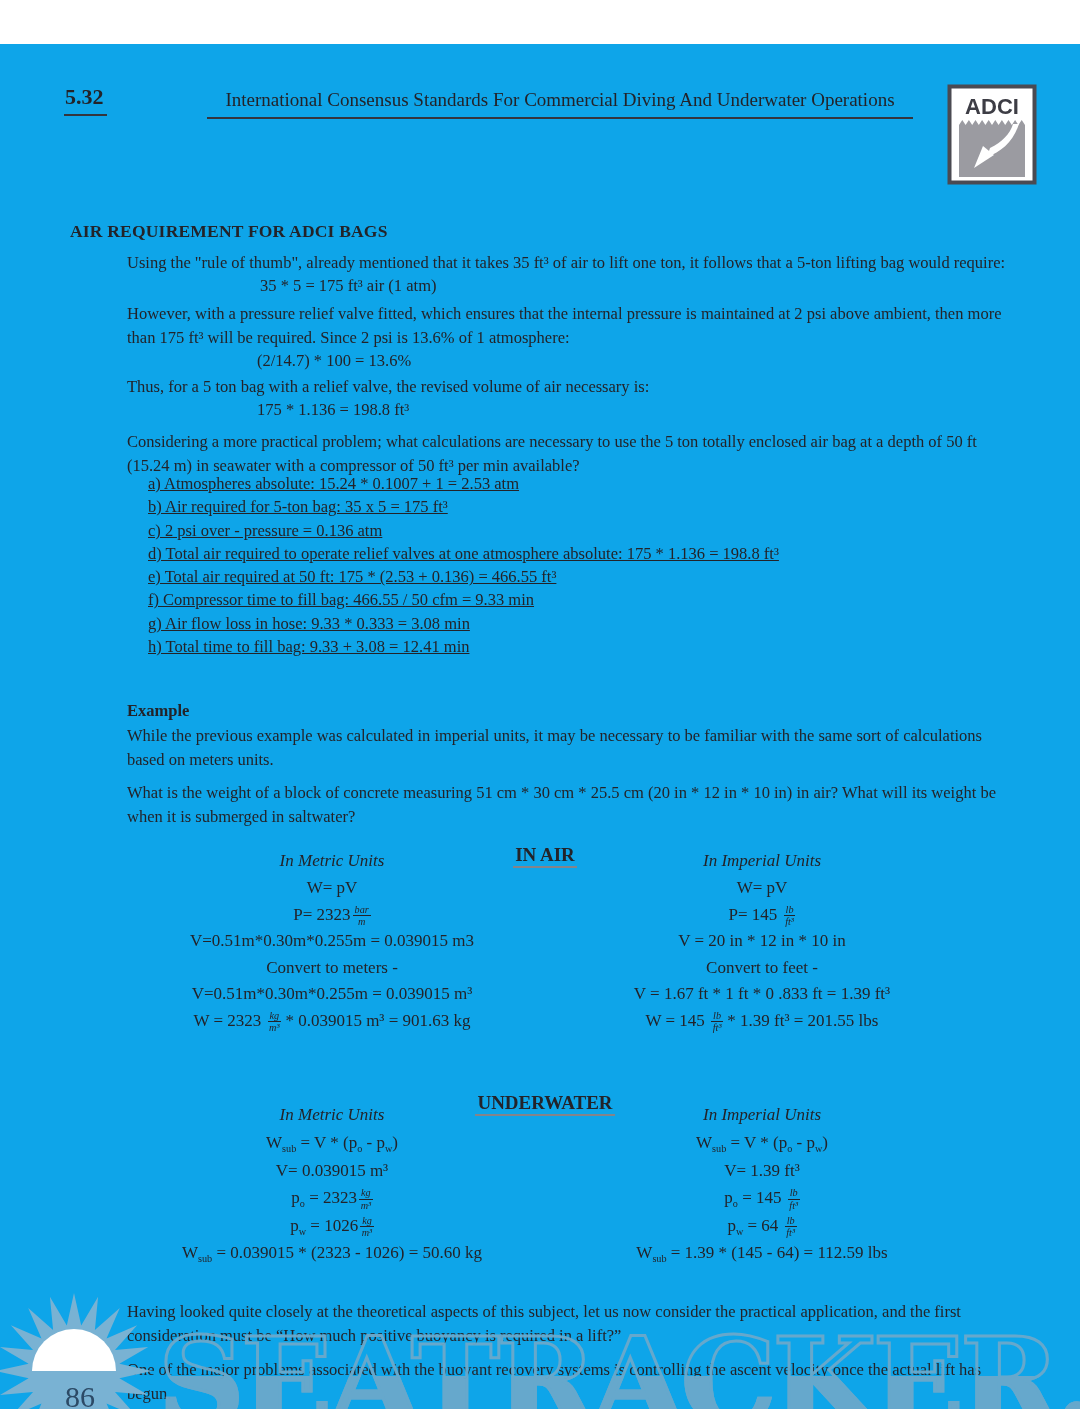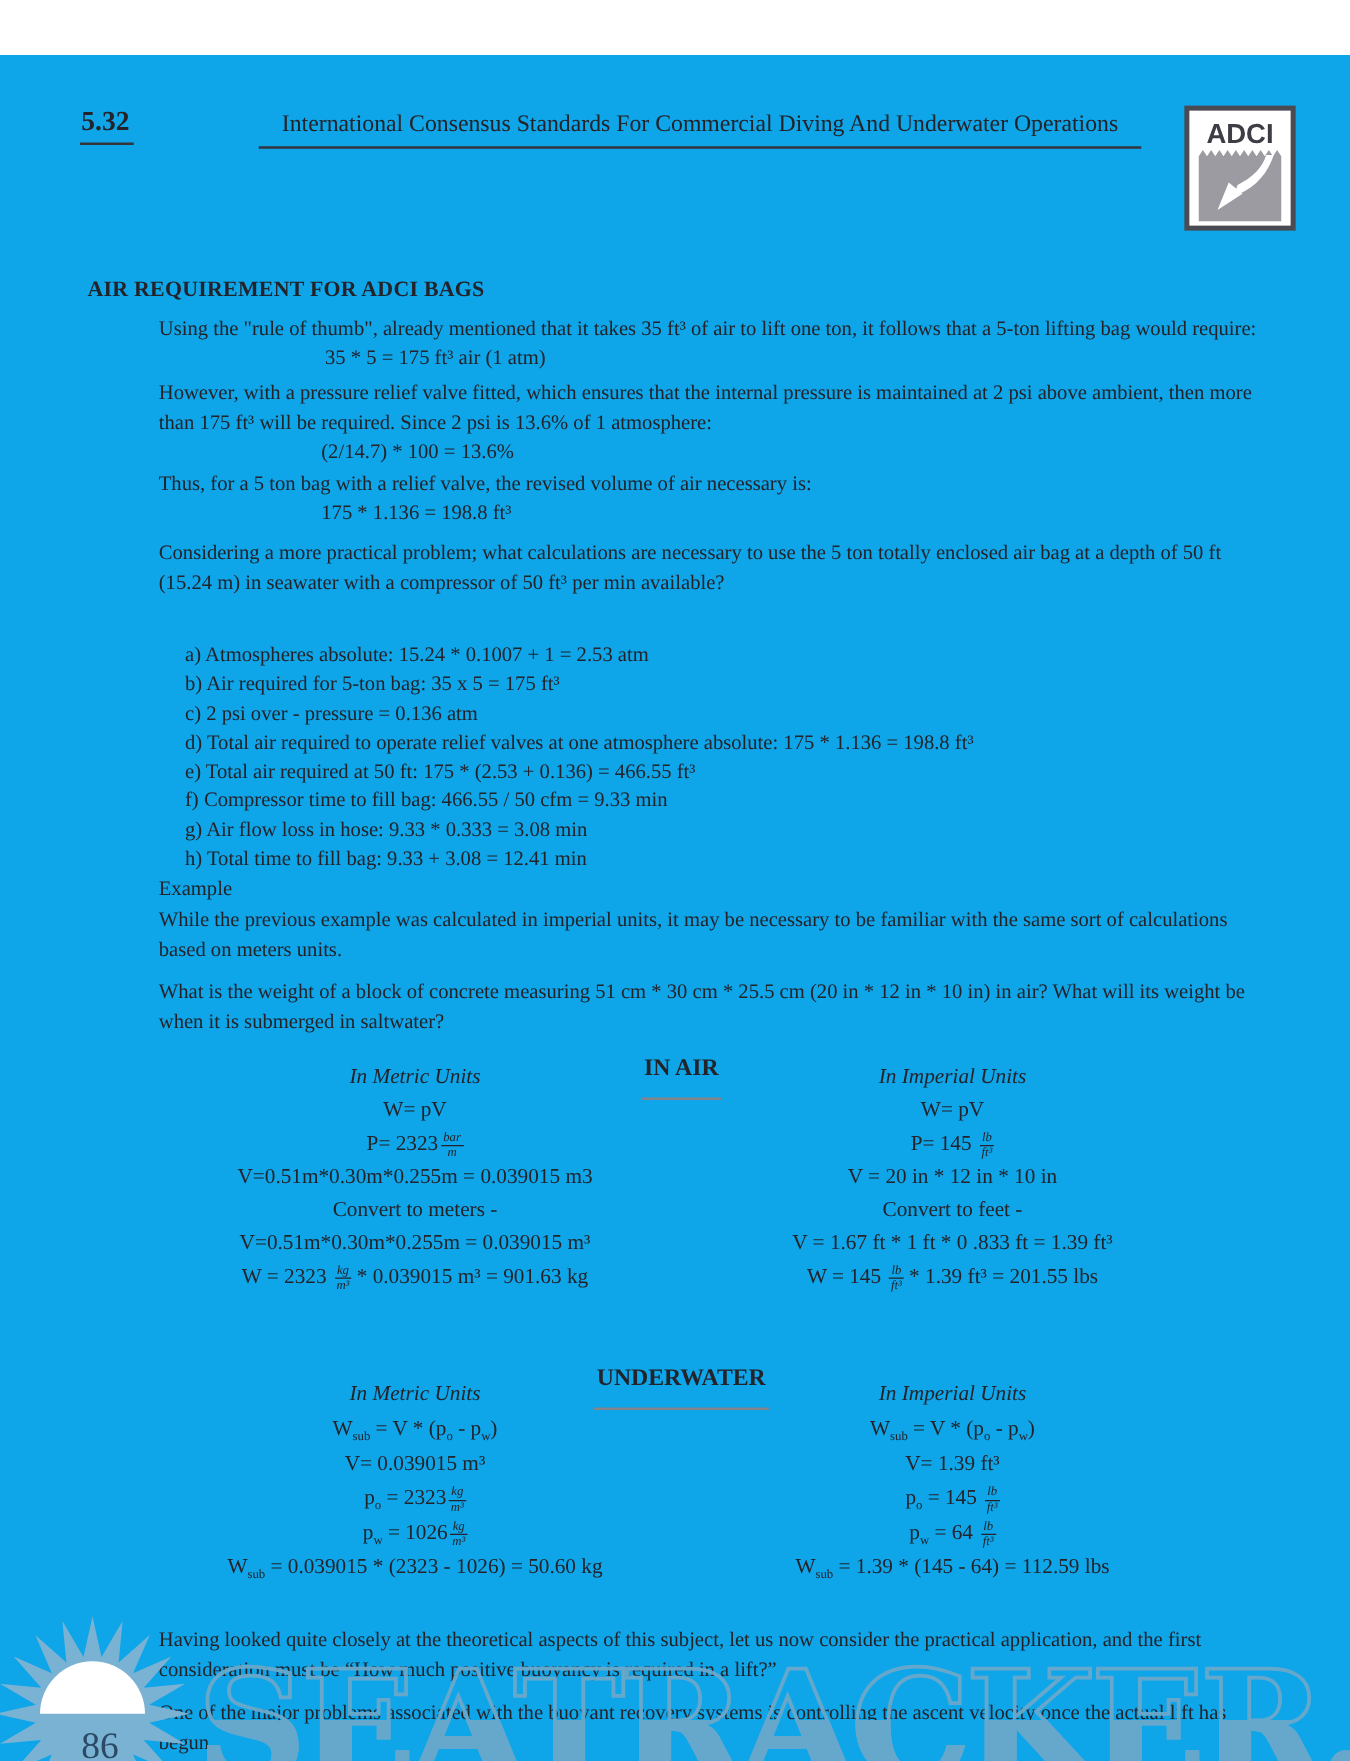--- a/index.html
+++ b/index.html
@@ -16,27 +16,27 @@
   .hdr-num { left:64px; top:40px; font-size:22px; font-weight:bold;
     padding:0 3px 4px 1px; border-bottom:2.5px solid #35353d; }
   .hdr-title { left:207px; top:45px; width:706px; text-align:center;
     font-size:19px; padding-bottom:6px; border-bottom:2px solid #35353d; }
   .logo-box { right:43px; top:40px; width:90px; height:119px; }
 
   
   .sect-head { left:70px; top:177px; font-size:17.5px; font-weight:bold; letter-spacing:.2px; }
   .para { font-size:16.5px; line-height:23.5px; width:892px; left:127px; }
   .formula-line { font-size:16.5px; }
-  .steps { left:148px; top:468px; width:860px; }
+  .steps { left:148px; top:428px; width:860px;text-decoration:underline; }
   .steps .step { font-size:16.5px; line-height:23.3px; }
-  .ex-head { left:127px; top:657px; font-size:16.5px; font-weight:normal; }
+  .ex-head { left:127px; top:657px; font-size:16.5px; font-weight:bold; }
 
   
   .center-label { font-size:19px; font-weight:bold; text-align:center; }
-  .center-label span { border-bottom:2px solid #84848a; padding:0 2px 13px 2px; }
+  .center-label span { border-bottom:2px solid #84848a; padding:0 2px 1px 2px; }
   .col-head { font-size:17px; font-weight:normal; font-style:italic; text-align:center; width:350px; }
   .rows { width:420px; text-align:center; font-size:17px; }
   .rows .row { height:26.5px; line-height:26.5px; white-space:nowrap; }
   .rows.uw .row { height:27.5px; line-height:27.5px; }
   sub { font-size:.6em; }
   .frac { display:inline-block; vertical-align:-0.55em; font-size:.6em;
     line-height:1.12; font-style:italic; margin-left:2px; }
   .frac span { display:block; }
   .frac .fn { border-bottom:1px solid currentColor; padding:0 2px; }
 

